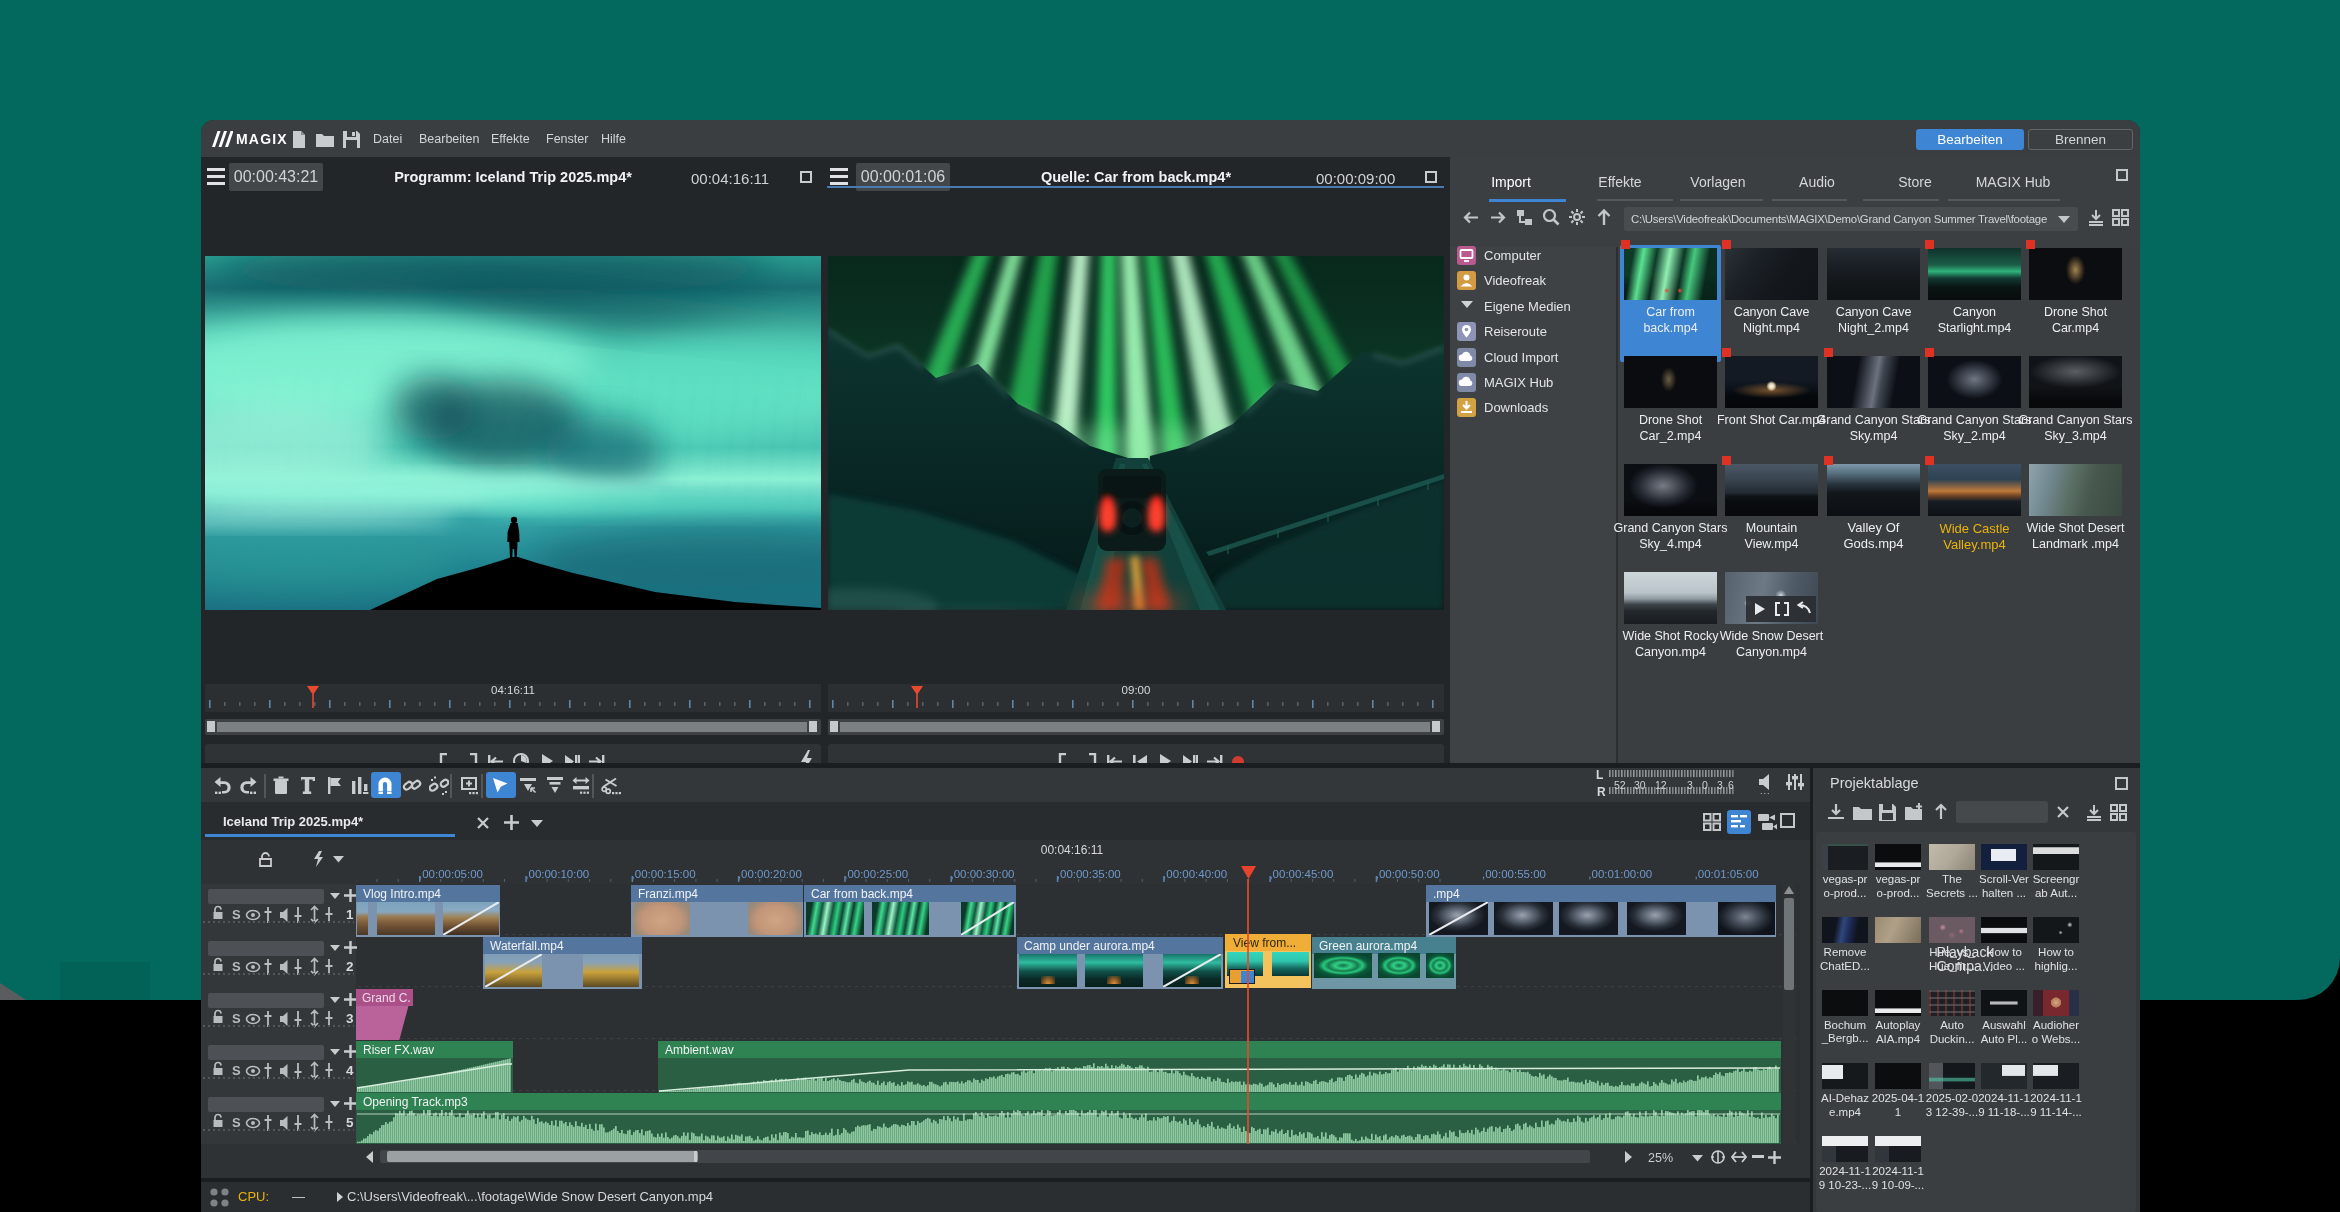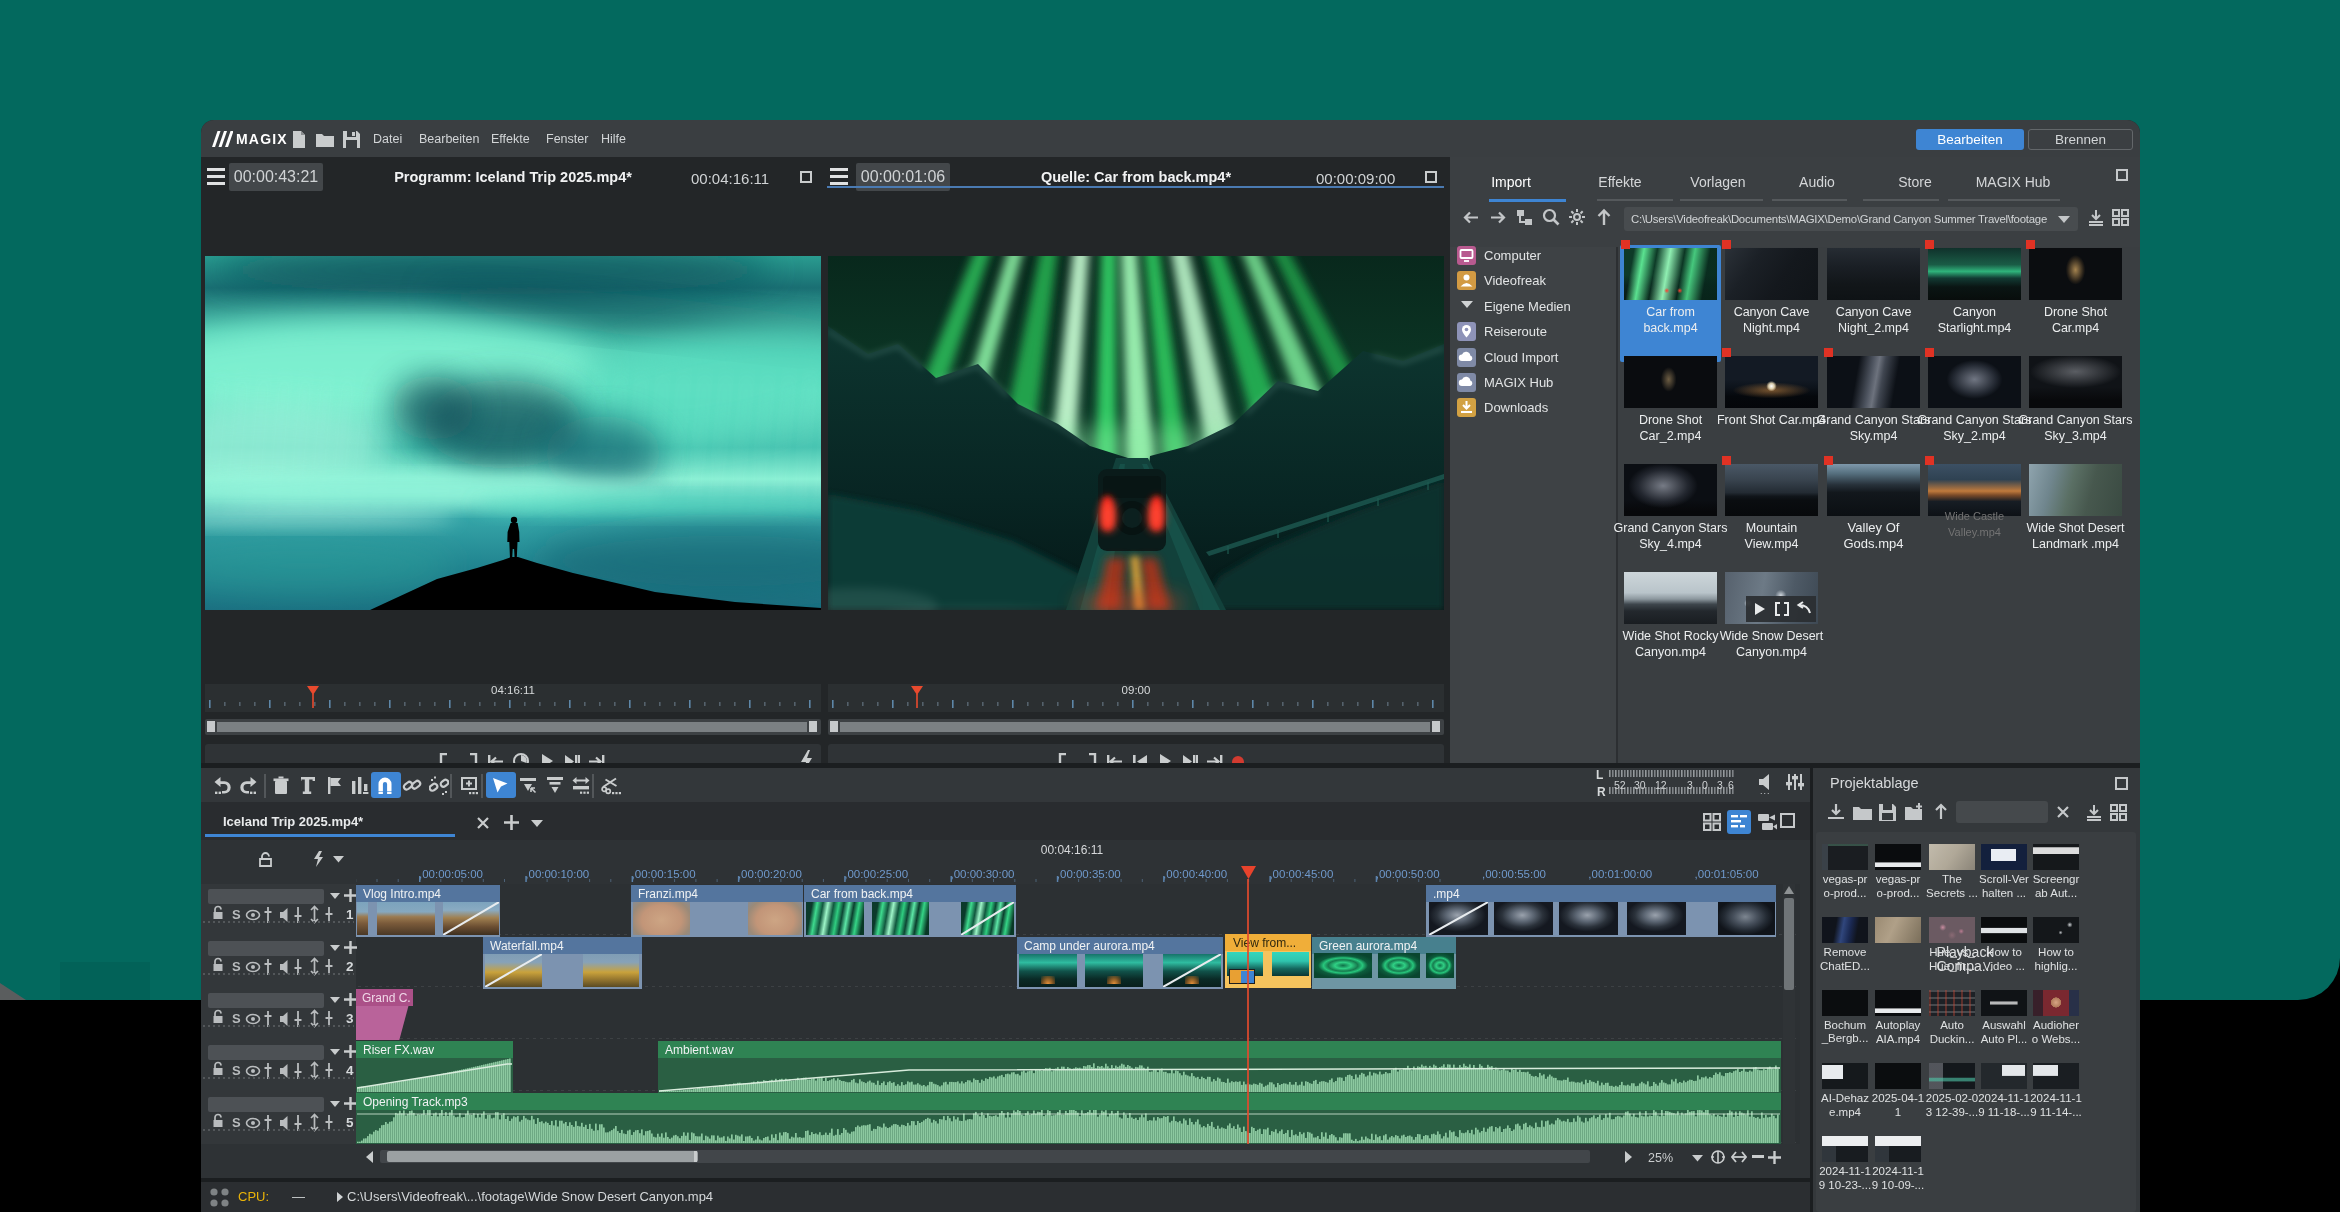--- a/index.html
+++ b/index.html
@@ -492,21 +492,21 @@
 <div class="a tc" style="left:1914px;top:412px;width:121px;height:32px;color:#eceeef;font-size:12.5px;line-height:16px;">Grand Canyon Stars<br>Sky_2.mp4</div>
 <div class="a" style="left:2029px;top:356px;width:93px;height:52px;background:#101317;background-image:radial-gradient(ellipse 70% 45% at 50% 30%,rgba(165,168,175,.5),transparent 70%),linear-gradient(rgba(0,0,0,0) 60%,#08090b 85%);"></div>
 <div class="a tc" style="left:2015px;top:412px;width:121px;height:32px;color:#eceeef;font-size:12.5px;line-height:16px;">Grand Canyon Stars<br>Sky_3.mp4</div>
 <div class="a" style="left:1624px;top:464px;width:93px;height:52px;background:#0b0e13;background-image:radial-gradient(ellipse 48% 55% at 42% 42%,rgba(190,196,210,.6),rgba(105,112,130,.25) 55%,transparent 78%),linear-gradient(transparent 70%,#07080a 92%);"></div>
 <div class="a tc" style="left:1610px;top:520px;width:121px;height:32px;color:#eceeef;font-size:12.5px;line-height:16px;">Grand Canyon Stars<br>Sky_4.mp4</div>
 <div class="a" style="left:1725px;top:464px;width:93px;height:52px;background:linear-gradient(#4a5866 0%,#39444f 30%,#232b33 55%,#10151a 62%,#0a0d10 70%,#07090b 100%);"></div>
 <div class="a tc" style="left:1711px;top:520px;width:121px;height:32px;color:#eceeef;font-size:12.5px;line-height:16px;">Mountain<br>View.mp4</div>
 <div class="a" style="left:1827px;top:464px;width:93px;height:52px;background:linear-gradient(#7e98ab 0%,#56707f 18%,#27313a 40%,#12171c 55%,#0b0f13 100%);"></div>
 <div class="a tc" style="left:1813px;top:520px;width:121px;height:32px;color:#eceeef;font-size:13px;line-height:16px;">Valley Of<br>Gods.mp4</div>
 <div class="a" style="left:1928px;top:464px;width:93px;height:52px;background:linear-gradient(#3c5064 0%,#2f4252 30%,#c07a3c 52%,#7a4a28 60%,#171d24 72%,#0d1116 100%);"></div>
-<div class="a tc" style="left:1914px;top:508px;width:121px;height:32px;color:#737373;font-size:11px;line-height:16px;">Wide Castle<br>Valley.mp4</div>
+<div class="a tc" style="left:1914px;top:521px;width:121px;height:32px;color:#eab308;font-size:13px;line-height:16px;">Wide Castle<br>Valley.mp4</div>
 <div class="a" style="left:2029px;top:464px;width:93px;height:52px;background:linear-gradient(105deg,#8fa4ae 0%,#70868e 25%,#5a6f64 45%,#47584e 65%,#3a4a42 100%);"></div>
 <div class="a tc" style="left:2015px;top:520px;width:121px;height:32px;color:#eceeef;font-size:12.5px;line-height:16px;">Wide Shot Desert<br>Landmark .mp4</div>
 <div class="a" style="left:1624px;top:572px;width:93px;height:52px;background:linear-gradient(#cdd6da 0%,#b9c4ca 40%,#8c979e 52%,#3e464c 62%,#23282d 75%,#191d21 100%);"></div>
 <div class="a tc" style="left:1610px;top:628px;width:121px;height:32px;color:#eceeef;font-size:12.5px;line-height:16px;">Wide Shot Rocky<br>Canyon.mp4</div>
 <div class="a" style="left:1725px;top:572px;width:93px;height:52px;background:#67737f;background-image:radial-gradient(circle 6px at 25% 60%,#d8dee4,transparent 70%),radial-gradient(circle 8px at 60% 45%,#cfd6dd,transparent 70%),radial-gradient(circle 5px at 80% 65%,#c8d0d8,transparent 70%),linear-gradient(100deg,#56616d 0%,#6d7a86 40%,#4e5a66 70%,#3e4954 100%);"></div>
 <div class="a tc" style="left:1711px;top:628px;width:121px;height:32px;color:#eceeef;font-size:12.5px;line-height:16px;">Wide Snow Desert<br>Canyon.mp4</div>
 <div class="a" style="left:1621px;top:240px;width:9px;height:9px;background:#e03224;"></div>
 <div class="a" style="left:1722px;top:240px;width:9px;height:9px;background:#e03224;"></div>
 <div class="a" style="left:1925px;top:240px;width:9px;height:9px;background:#e03224;"></div>
 <div class="a" style="left:2026px;top:240px;width:9px;height:9px;background:#e03224;"></div>

